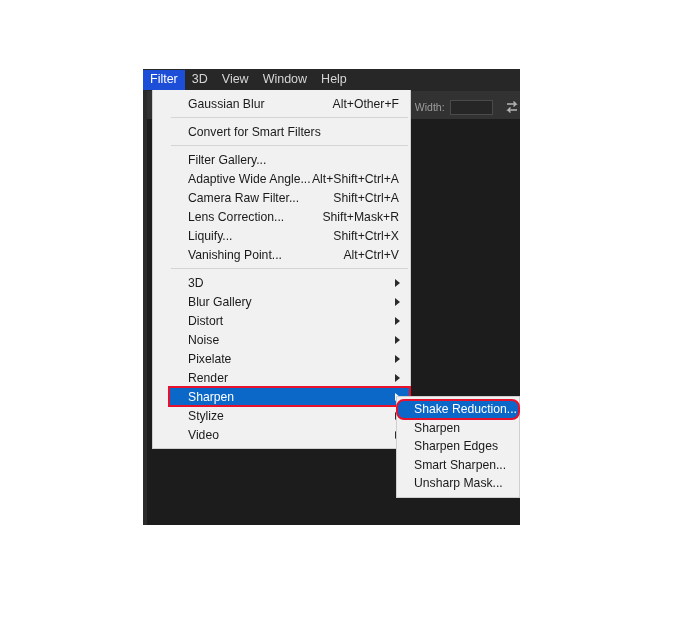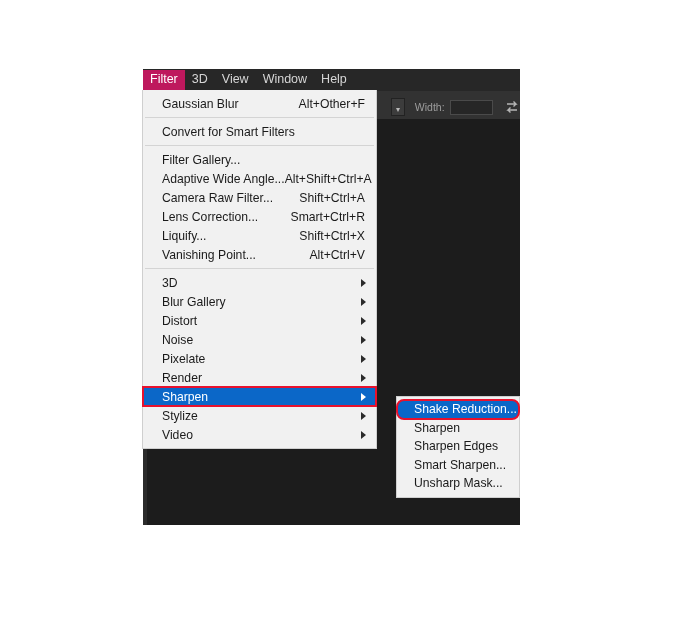--- a/index.html
+++ b/index.html
@@ -61,21 +61,21 @@
     z-index: 20;
   }
   .menubar-item {
     font-size: 12.5px;
     color: #d6d6d6;
     padding: 2px 7px 3px 7px;
     line-height: 15px;
     white-space: nowrap;
   }
   .menubar-item.active {
-    background: #be185d;
+    background: #1d4ed8;
     color: #ffffff;
   }
 
   
   #options-bar {
     position: absolute;
     left: 392px;
     top: 92px;
     width: 128px;
     height: 30px;
@@ -115,29 +115,29 @@
     margin-left: 11px;
     width: 16px;
     height: 16px;
     position: relative;
     color: #b5b5b5;
   }
 
   
   #filter-menu {
     position: absolute;
-    left: 142px;
+    left: 152px;
     top: 90px;
-    width: 235px;
+    width: 259px;
     background: #f1f1f1;
     border: 1px solid #cfcfcf;
     border-top: none;
     box-sizing: border-box;
     z-index: 30;
-    padding: 4px 0 4px 0;
+    padding: 4px 0 4px 16px;
   }
   .menu-row {
     position: relative;
     height: 19px;
     display: flex;
     align-items: center;
     padding: 0 7px 0 19px;
     font-size: 12.2px;
     color: #1a1a1a;
     white-space: nowrap;
@@ -256,21 +256,21 @@
   <div class="menu-row">
     <span class="label">Adaptive Wide Angle...</span>
     <span class="shortcut">Alt+Shift+Ctrl+A</span>
   </div>
   <div class="menu-row">
     <span class="label">Camera Raw Filter...</span>
     <span class="shortcut">Shift+Ctrl+A</span>
   </div>
   <div class="menu-row">
     <span class="label">Lens Correction...</span>
-    <span class="shortcut">Smart+Ctrl+R</span>
+    <span class="shortcut">Shift+Mask+R</span>
   </div>
   <div class="menu-row">
     <span class="label">Liquify...</span>
     <span class="shortcut">Shift+Ctrl+X</span>
   </div>
   <div class="menu-row">
     <span class="label">Vanishing Point...</span>
     <span class="shortcut">Alt+Ctrl+V</span>
   </div>
   <div class="menu-sep"></div>

